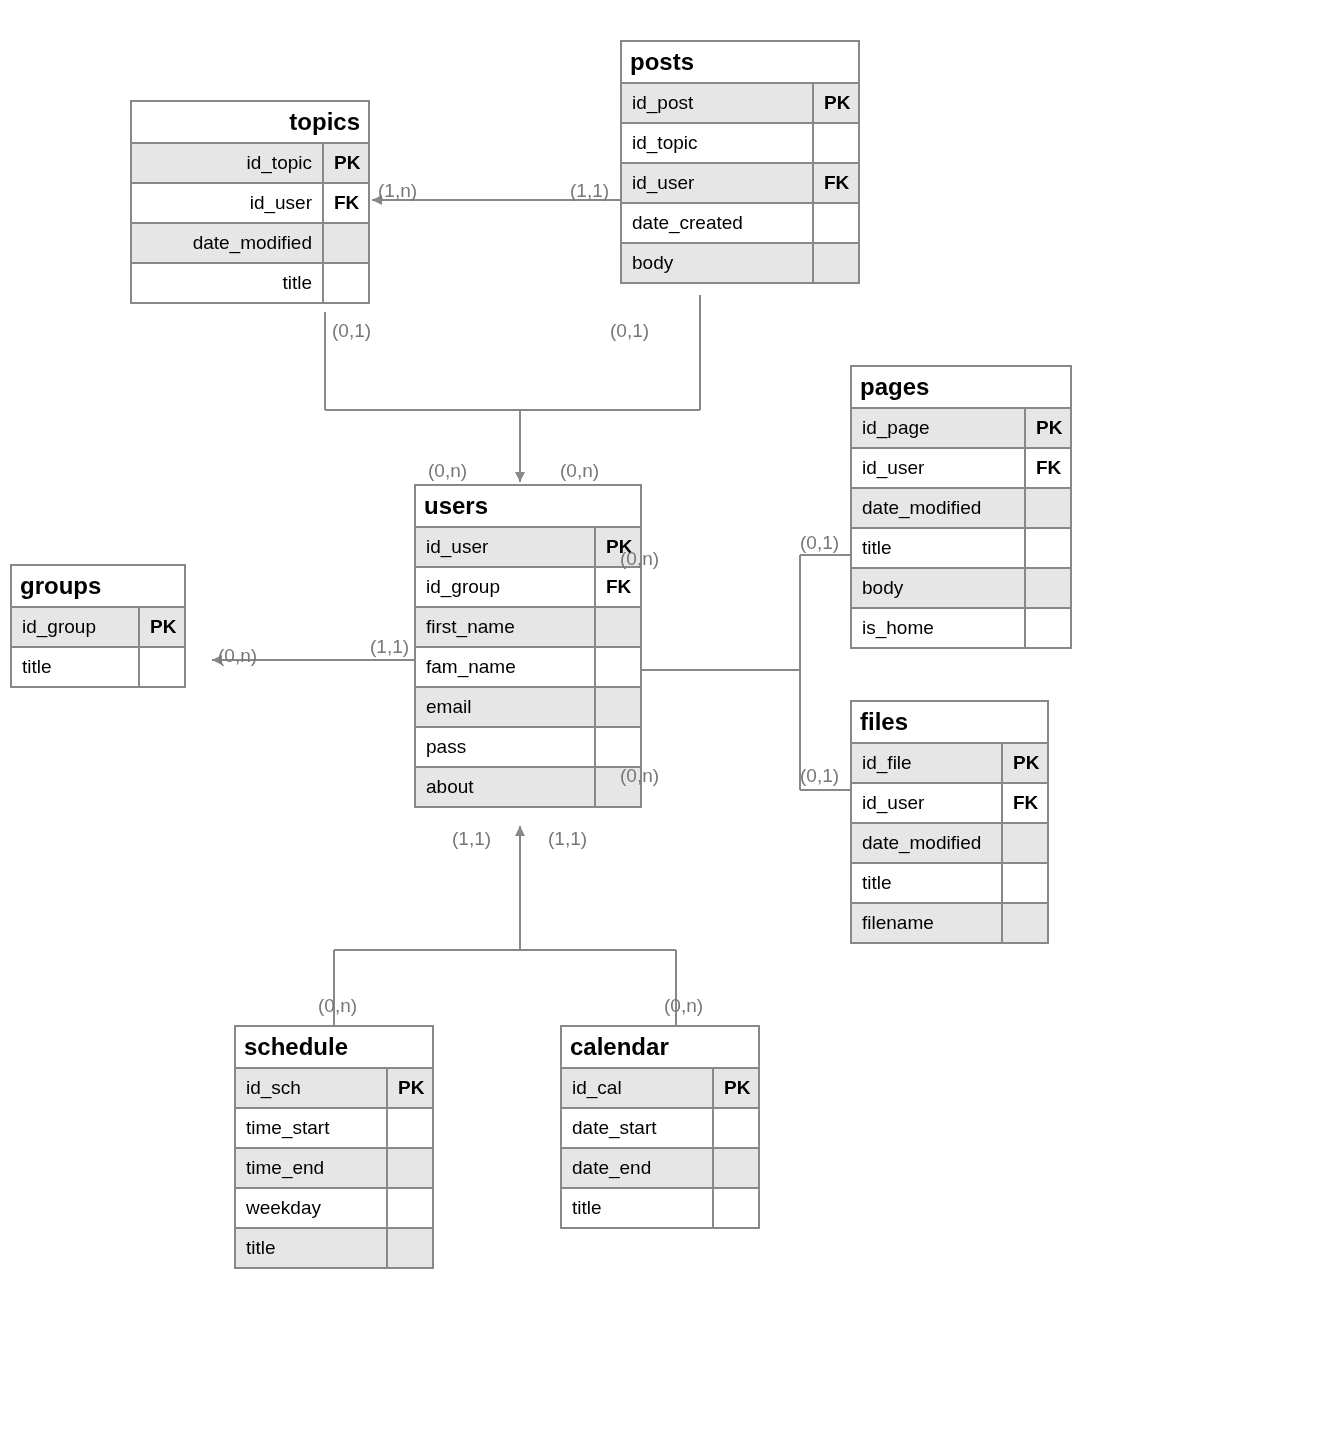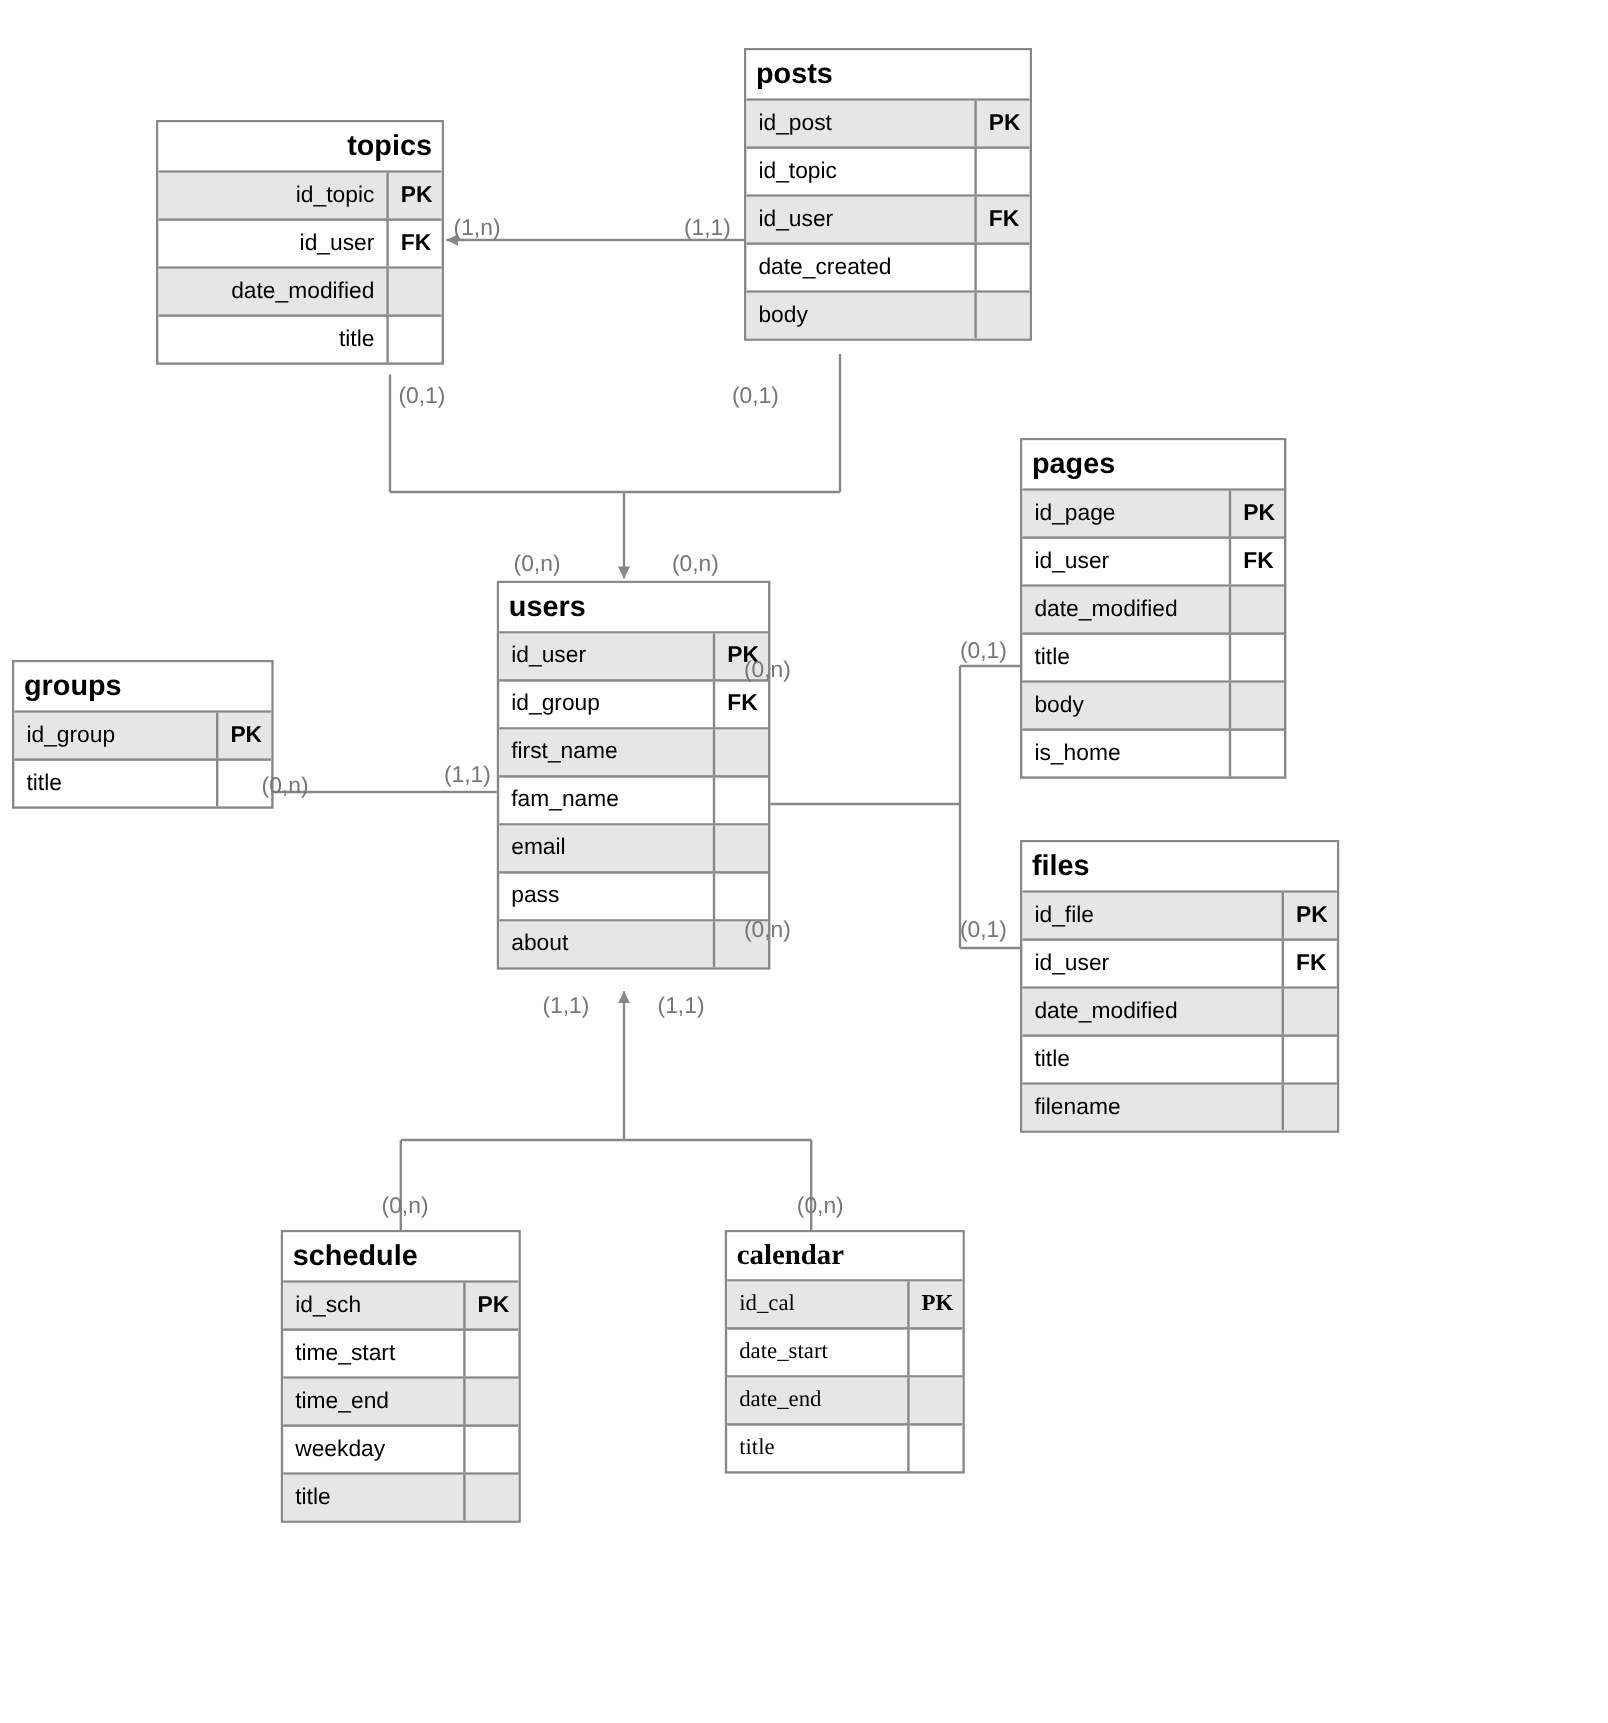--- a/index.html
+++ b/index.html
@@ -113,21 +113,21 @@
       </div>
       <div class="row">
         <div class="cell name">pass</div>
         <div class="cell key"></div>
       </div>
       <div class="row alt">
         <div class="cell name">about</div>
         <div class="cell key"></div>
       </div>
     </div>
-    <div class="entity" style="left: 10px; top: 550px; width: 218px;">
+    <div class="entity" style="left: 10px; top: 564px; width: 176px;">
       <div class="hdr">groups</div>
       <div class="row alt">
         <div class="cell name">id_group</div>
         <div class="cell key">PK</div>
       </div>
       <div class="row">
         <div class="cell name">title</div>
         <div class="cell key"></div>
       </div>
     </div>
@@ -151,21 +151,21 @@
       </div>
       <div class="row alt">
         <div class="cell name">body</div>
         <div class="cell key"></div>
       </div>
       <div class="row">
         <div class="cell name">is_home</div>
         <div class="cell key"></div>
       </div>
     </div>
-    <div class="entity" style="left: 850px; top: 700px; width: 266px;">
+    <div class="entity" style="left: 850px; top: 700px; width: 199px;">
       <div class="hdr">files</div>
       <div class="row alt">
         <div class="cell name">id_file</div>
         <div class="cell key">PK</div>
       </div>
       <div class="row">
         <div class="cell name">id_user</div>
         <div class="cell key">FK</div>
       </div>
       <div class="row alt">
@@ -197,21 +197,21 @@
       </div>
       <div class="row">
         <div class="cell name">weekday</div>
         <div class="cell key"></div>
       </div>
       <div class="row alt">
         <div class="cell name">title</div>
         <div class="cell key"></div>
       </div>
     </div>
-    <div class="entity" style="left: 604px; top: 1025px; width: 200px; font-family: Liberation Serif, serif;">
+    <div class="entity" style="left: 560px; top: 1025px; width: 200px;">
       <div class="hdr">calendar</div>
       <div class="row alt">
         <div class="cell name">id_cal</div>
         <div class="cell key">PK</div>
       </div>
       <div class="row">
         <div class="cell name">date_start</div>
         <div class="cell key"></div>
       </div>
       <div class="row alt">

